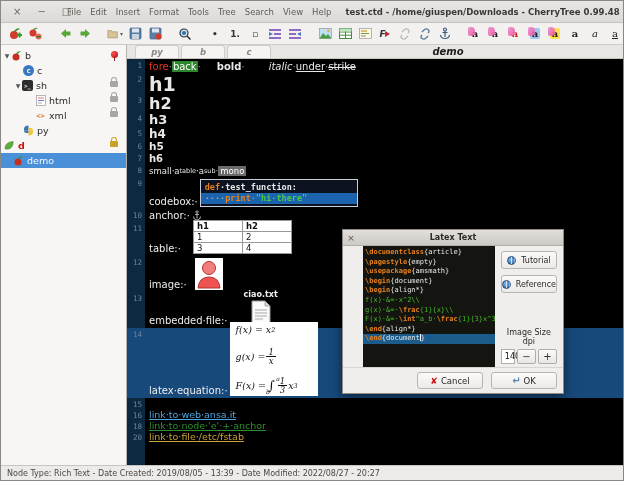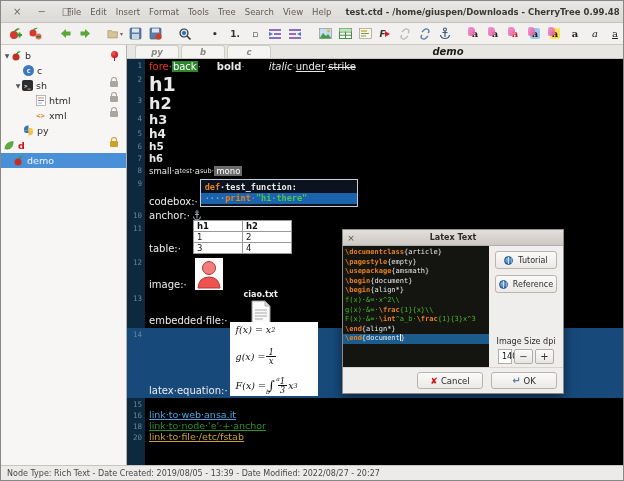--- a/index.html
+++ b/index.html
@@ -106,21 +106,21 @@
   .lnk-web { color:#4da6e0; }
   .lnk-node { color:#2f8f2f; }
   .lnk-folder { color:#d9d9d9; }
   .lnk-file { color:#c8a232; }
 
   
   .dialog { position:absolute; left:341px; top:228px; width:222px; height:165px; background:#f0eeec; border:1px solid #8f8b86; box-shadow:0 3px 10px rgba(0,0,0,.55); z-index:10; display:flex; flex-direction:column; }
   .dlg-titlebar { height:16px; background:linear-gradient(#e2dfdc,#cdc9c4); border-bottom:1px solid #b2aea9; display:flex; align-items:center; position:relative; }
   .dlg-close { width:16px; text-align:center; font-size:9px; color:#555; }
   .dlg-title { position:absolute; left:0; right:0; text-align:center; font:bold 8px "DejaVu Sans",sans-serif; color:#2c2a28; }
-  .dlg-body { flex:1; display:flex; min-height:0; }
+  .dlg-body { flex:1; display:flex; min-height:0;margin-left:20px; }
   .src { width:146px; background:#141410; font:7px "DejaVu Sans Mono",monospace; padding:2px 0; overflow:hidden; }
   .sline { line-height:9.6px; padding:0 2px; white-space:pre; color:#e8e8e8; }
   .sline .cmd { color:#e8821e; font-weight:bold; }
   .sline .math { color:#45b828; }
   .sline.sel { background:#1b5c8c; }
   .cursor { display:inline-block; width:1px; height:7px; background:#fff; vertical-align:-1px; }
   .dlg-side { flex:1; display:flex; flex-direction:column; padding:5px 6px 3px; }
   .side-btn { height:18px; margin-bottom:6px; background:linear-gradient(#fbfaf9,#eceae7); border:1px solid #b8b4b0; border-radius:3px; font-size:8px; color:#2c2a28; display:flex; align-items:center; justify-content:center; gap:5px; }
   .dpi-group { margin-top:auto; }
   .dpi-label { font-size:8px; color:#2c2a28; text-align:center; margin-bottom:3px; }
@@ -470,21 +470,21 @@
           </div>
         <div class="row" style="height:12px">
             <span class="ln">7</span>
             <span class="rc h6r">h6</span>
           </div>
 
         <div class="row" style="height:13px">
           <span class="ln">8</span>
           <span class="rc smallline">
             <span>small·a</span>
-              <sup>test</sup>
+              <sup>table</sup>
               <span>·a</span>
               <sub>sub</sub>
               <span class="dot">·</span>
               <span class="monoseg">mono</span>
           </span>
         </div>
 
         <div class="row" style="height:32px">
           <span class="ln">9</span>
           <span class="rc objrow">

